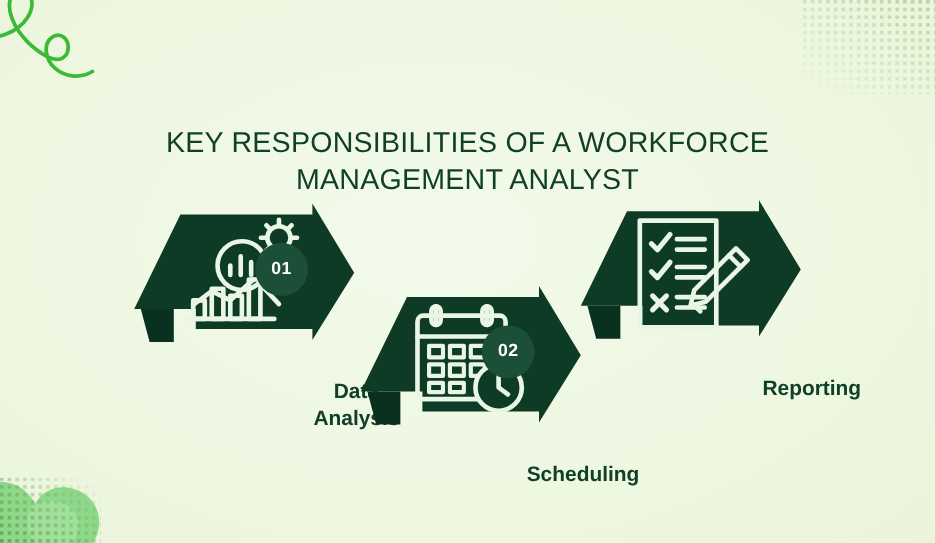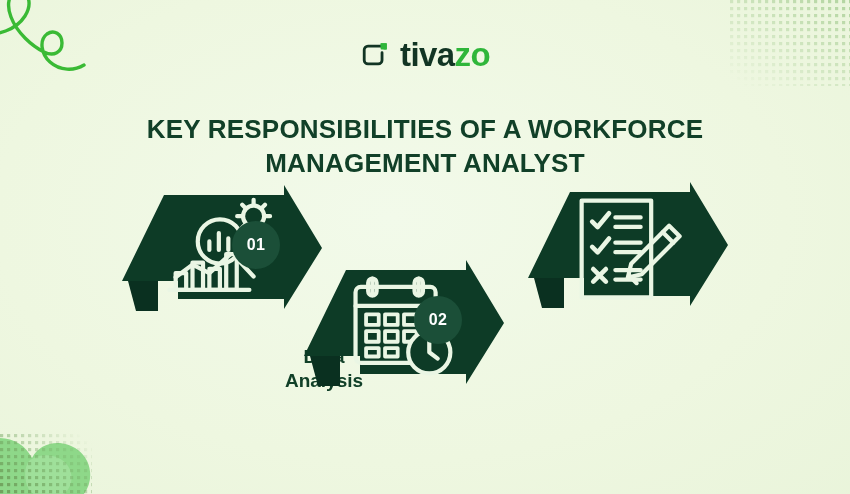--- a/index.html
+++ b/index.html
@@ -81,21 +81,21 @@
 
   #page-title {
     position: absolute;
     left: 50%;
     transform: translateX(-50%);
     top: 112px;
     width: 620px;
     text-align: center;
     color: #114028;
     font-size: 26px;
-    font-weight: bold;
+    font-weight: normal;
     line-height: 1.32;
     letter-spacing: 0.2px;
   }
 
   
   .step {
     position: absolute;
   }
   .step-arrow {
     position: relative;
@@ -139,21 +139,21 @@
     color: #114028;
     font-size: 19px;
     font-weight: bold;
     line-height: 1.28;
     white-space: pre-line;
   }
 
   #step-1 { left: 122px; top: 193px; }
   #step-1 .step-label { left: 122px; top: 152px; width: 160px; }
 
-  #step-2 { left: 304px; top: 268px; text-decoration: underline; }
+  #step-2 { left: 328px; top: 268px; text-decoration: underline; }
   #step-2 .step-label { left: 122px; top: 152px; width: 160px; }
 
   #step-3 { left: 528px; top: 190px; }
   #step-3 .step-label { left: 130px; top: 152px; width: 160px; }
 </style>
 </head>
 <body>
 
 <div id="canvas">
 
@@ -197,29 +197,20 @@
         <stop offset="55%" stop-color="#fff" stop-opacity="0.4"></stop>
         <stop offset="100%" stop-color="#fff" stop-opacity="0"></stop>
       </linearGradient>
       <mask id="maskBL">
         <rect x="0" y="0" width="92" height="60" fill="url(#fadeBL)"></rect>
       </mask>
     </defs>
     <rect x="0" y="0" width="92" height="60" fill="url(#dotsBL)" mask="url(#maskBL)"></rect>
   </svg>
 
-  <div id="logo-row">
-    <svg id="logo-mark" viewBox="0 0 32 32">
-      <path d="M 24 6.5 L 8.5 6.5 A 4 4 0 0 0 4.5 10.5 L 4.5 21.5 A 4 4 0 0 0 8.5 25.5
-               L 19.5 25.5 A 4 4 0 0 0 23.5 21.5 L 23.5 13.5" fill="none" stroke="#123524" stroke-width="3" stroke-linecap="round"></path>
-      <path d="M 22 3.5 L 28.5 3.5 L 28.5 10 L 25.2 10 L 25.2 6.8 L 22 6.8 Z" fill="#2fb63a"></path>
-      <rect x="22" y="3.5" width="6.6" height="6.6" rx="0.8" fill="#2fb63a"></rect>
-    </svg>
-    <div id="logo-wordmark"><span class="wm-dark">tiva</span><span class="wm-green">zo</span></div>
-  </div>
 
   <div id="page-title">KEY RESPONSIBILITIES OF A WORKFORCE MANAGEMENT ANALYST</div>
 
   <div class="step" id="step-1">
     <div class="step-arrow">
       <svg viewBox="0 0 200 118">
         <path d="M 14 118 L 36 118 L 36 88 L 6 88 Z" fill="#0a3020"></path>
         <path d="M 42 2 L 162 2 L 162 -8 L 200 55 L 162 116 L 162 106 L 56 106 L 56 88 L 0 88 Z" fill="#0d3b26"></path>
       </svg>
       <svg class="step-icon" viewBox="0 0 56 56">
@@ -265,20 +256,21 @@
             <rect x="28" y="30" width="6" height="5"></rect>
             <rect x="10" y="38" width="6" height="4"></rect>
             <rect x="19" y="38" width="6" height="4"></rect>
           </g>
           <circle cx="40" cy="40" r="10" fill="#0d3b26"></circle>
           <path d="M40 34 v6 l4 3"></path>
         </g>
       </svg>
       <div class="step-badge">02</div>
     </div>
+    <div class="step-label">Scheduling</div>
   </div>
 
   <div class="step" id="step-3">
     <div class="step-arrow">
       <svg viewBox="0 0 200 118">
         <path d="M 14 118 L 36 118 L 36 88 L 6 88 Z" fill="#0a3020"></path>
         <path d="M 42 2 L 162 2 L 162 -8 L 200 55 L 162 116 L 162 106 L 56 106 L 56 88 L 0 88 Z" fill="#0d3b26"></path>
       </svg>
       <svg class="step-icon" viewBox="0 0 56 56">
         <g fill="none" stroke="#eaf6e4" stroke-width="2" stroke-linejoin="round" stroke-linecap="round">
@@ -288,15 +280,16 @@
           <path d="M11.5 37.5 l6 6 M17.5 37.5 l-6 6" stroke-width="2.2"></path>
           <path d="M22 13 h12 M22 17.5 h12"></path>
           <path d="M22 25 h12 M22 29.5 h12"></path>
           <path d="M22 38 h12 M22 42.5 h12"></path>
           <path d="M47.5 17 l5 5 l-18 18 l-6.6 1.6 l1.6 -6.6 z"></path>
           <path d="M44.5 20 l5 5"></path>
           <path d="M28.5 40.6 l3.6 3.6"></path>
         </g>
       </svg>
     </div>
+    <div class="step-label">Reporting</div>
   </div>
 
 </div>
 
 </body></html>

